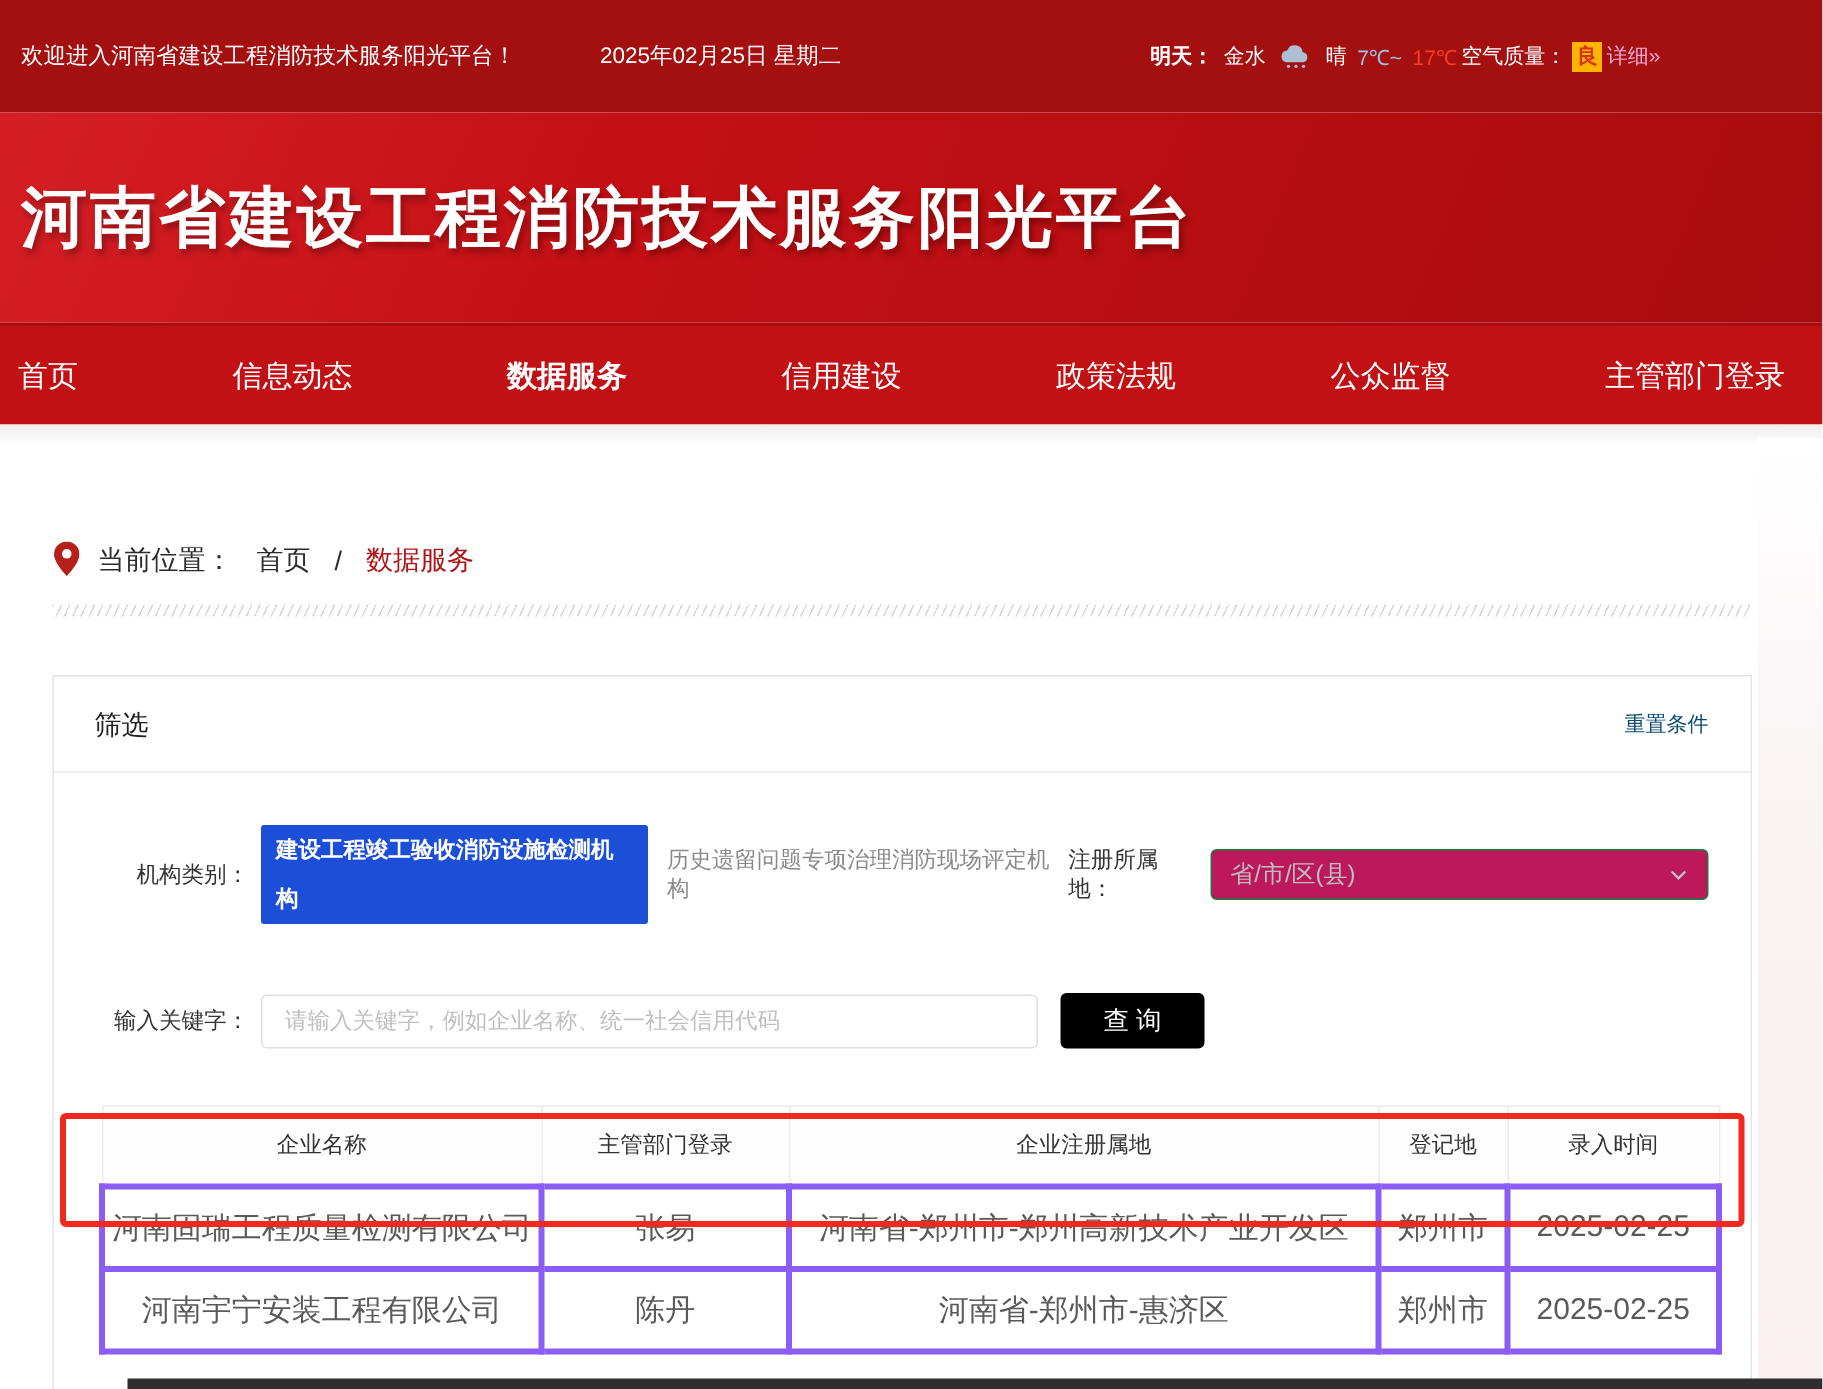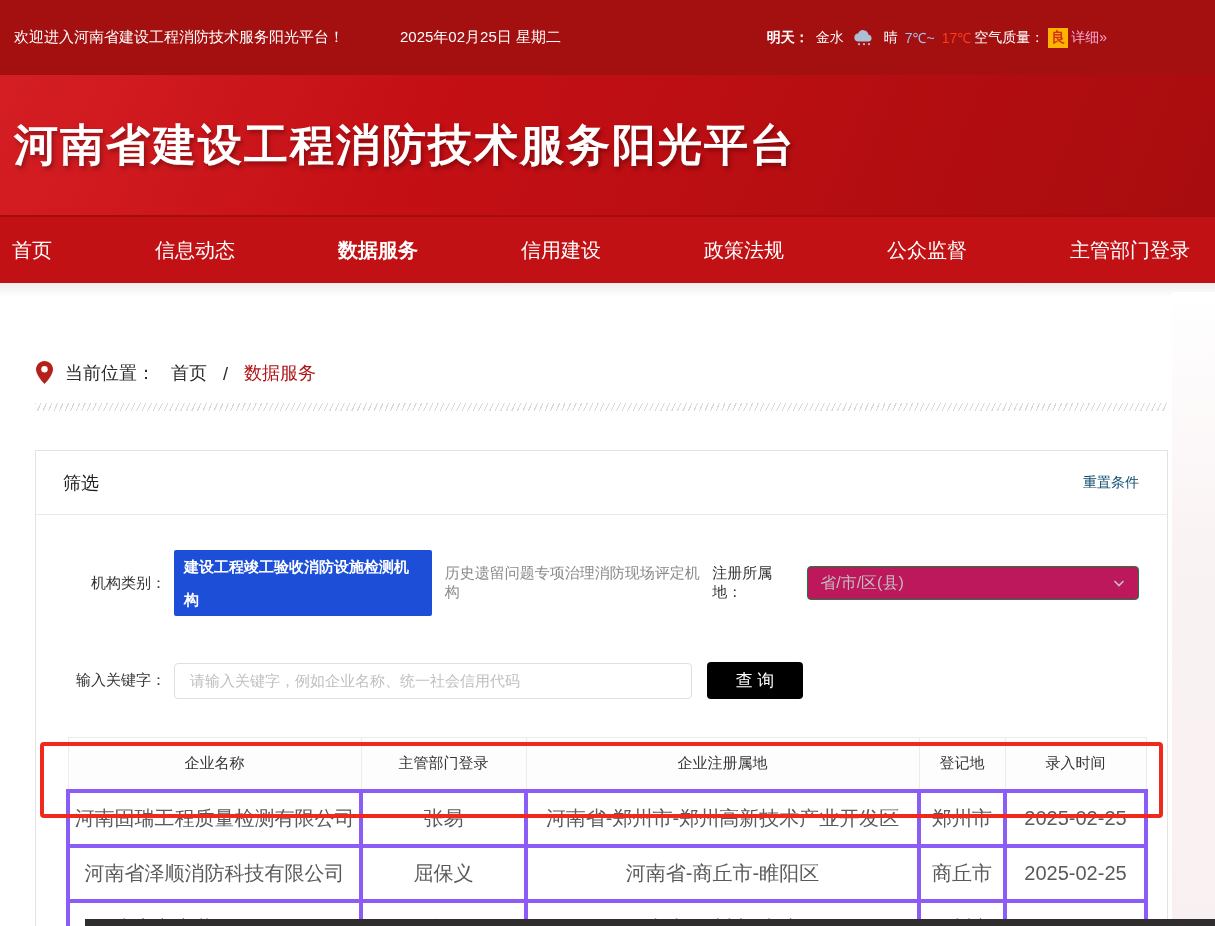--- a/index.html
+++ b/index.html
@@ -198,27 +198,20 @@
     </thead>
     <tbody>
       <tr>
         <td>河南固瑞工程质量检测有限公司</td>
         <td>张易</td>
         <td>河南省-郑州市-郑州高新技术产业开发区</td>
         <td>郑州市</td>
         <td>2025-02-25</td>
       </tr>
       <tr>
-        <td>河南省泽顺消防科技有限公司</td>
-        <td>屈保义</td>
-        <td>河南省-商丘市-睢阳区</td>
-        <td>商丘市</td>
-        <td>2025-02-25</td>
-      </tr>
-      <tr>
         <td>河南宇宁安装工程有限公司</td>
         <td>陈丹</td>
         <td>河南省-郑州市-惠济区</td>
         <td>郑州市</td>
         <td>2025-02-25</td>
       </tr>
     </tbody>
   </table>
 </div>
 

